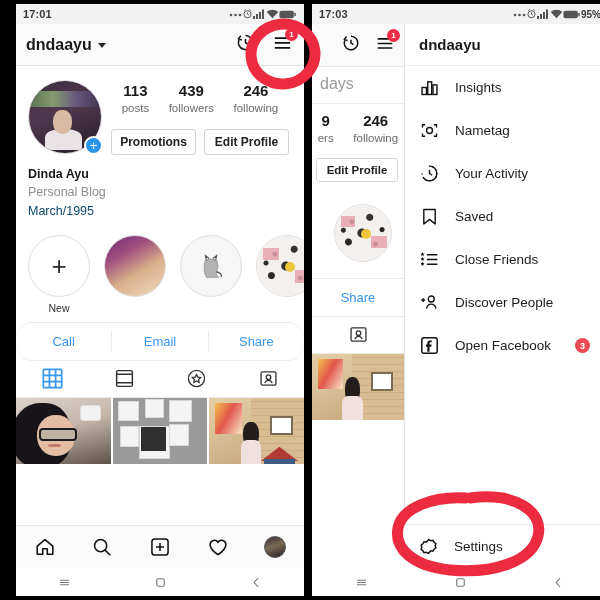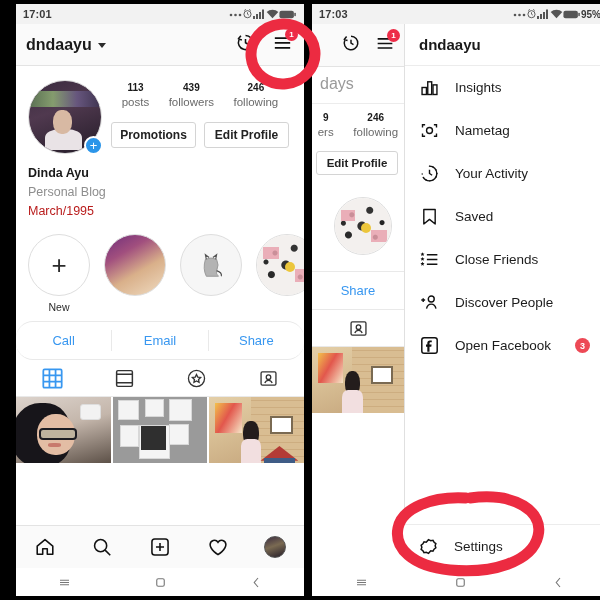--- a/index.html
+++ b/index.html
@@ -43,31 +43,31 @@
   .av-face{position:absolute;left:34%;top:40%;width:26%;height:34%;border-radius:45%;
            background:#d8b9a3;}
   .av-body{position:absolute;left:22%;top:66%;width:52%;height:30%;border-radius:40% 40% 0 0;
            background:#e9e3e6;}
   .plusbadge{position:absolute;right:-1px;bottom:-1px;width:19px;height:19px;border-radius:50%;
              background:#2b95e9;border:2px solid #fff;box-sizing:border-box;color:#fff;
              font-size:13px;line-height:15px;text-align:center;font-weight:500;}
   .stats-col{flex:1;padding-left:6px;}
   .stats{display:flex;justify-content:space-around;padding:2px 4px 0 4px;}
   .stat{text-align:center;}
-  .stat-num{font-size:10px;font-weight:700;color:#1a1a1a;line-height:1.25;}
+  .stat-num{font-size:15px;font-weight:700;color:#1a1a1a;line-height:1.25;}
   .stat-lbl{font-size:11.5px;color:#6a6a6a;line-height:1.3;}
   .btn-row{display:flex;gap:8px;margin-top:13px;padding:0 3px;}
   .pbtn{flex:1;border:1px solid #d4d4d4;border-radius:3px;background:#fff;
         font-size:12px;font-weight:700;color:#222;text-align:center;padding:5px 0;
         font-family:"Liberation Sans",sans-serif;}
 
   .bio{padding:10px 12px 0 12px;}
   .bio-name{font-size:12.5px;font-weight:700;color:#1a1a1a;line-height:1.5;}
   .bio-cat{font-size:12.5px;color:#8e8e8e;line-height:1.5;}
-  .bio-txt{font-size:12.5px;color:#b91c1c;line-height:1.5;}
+  .bio-txt{font-size:12.5px;color:#0c4a6e;line-height:1.5;}
 
   
   .highlights{display:flex;gap:14px;padding:14px 12px 8px 12px;}
   .hl{width:62px;flex:0 0 auto;text-align:center;}
   .hl-circ{width:62px;height:62px;border-radius:50%;border:1px solid #dedede;
            box-sizing:border-box;overflow:hidden;position:relative;background:#fff;}
   .hl-lbl{font-size:10.5px;color:#2b2b2b;margin-top:5px;}
   .hl-plus{font-size:26px;color:#2b2b2b;line-height:60px;font-weight:300;}
   .hl-img1{background:linear-gradient(150deg,#6e2d7a 0%,#a14f7e 30%,#d9b08a 60%,#f0dcc2 100%);}
   .hl-img3{background:#f6f6f6;}

